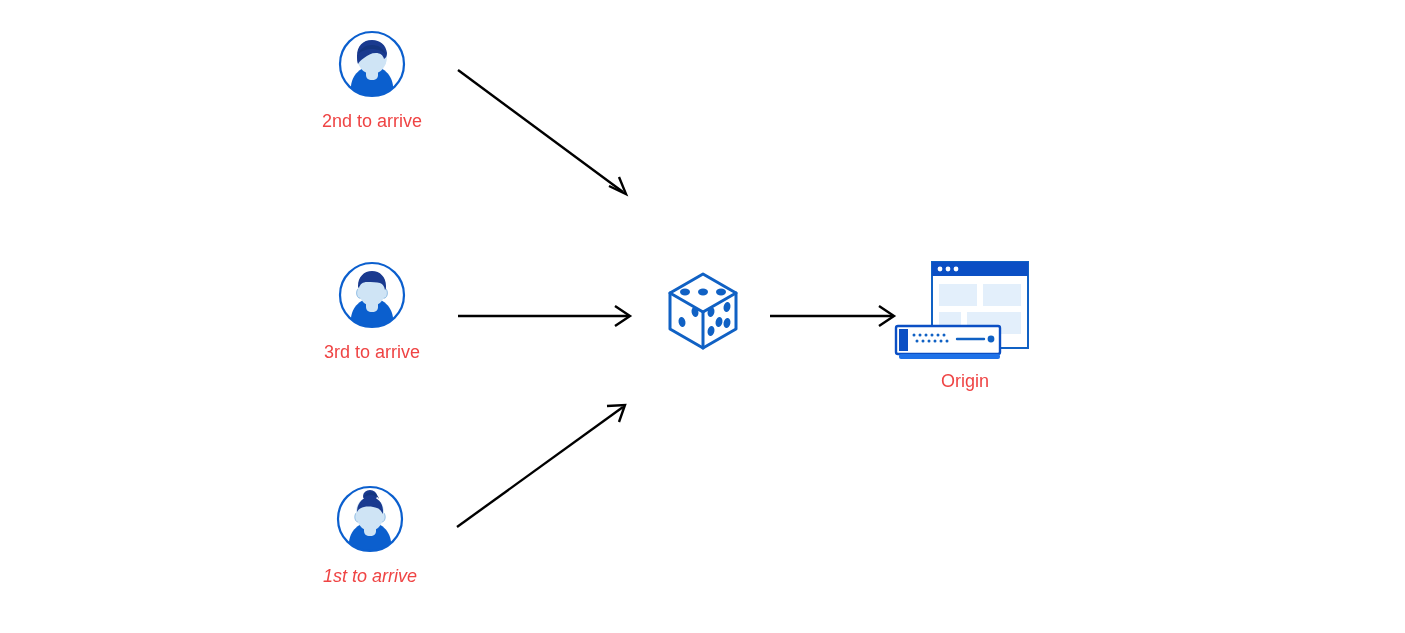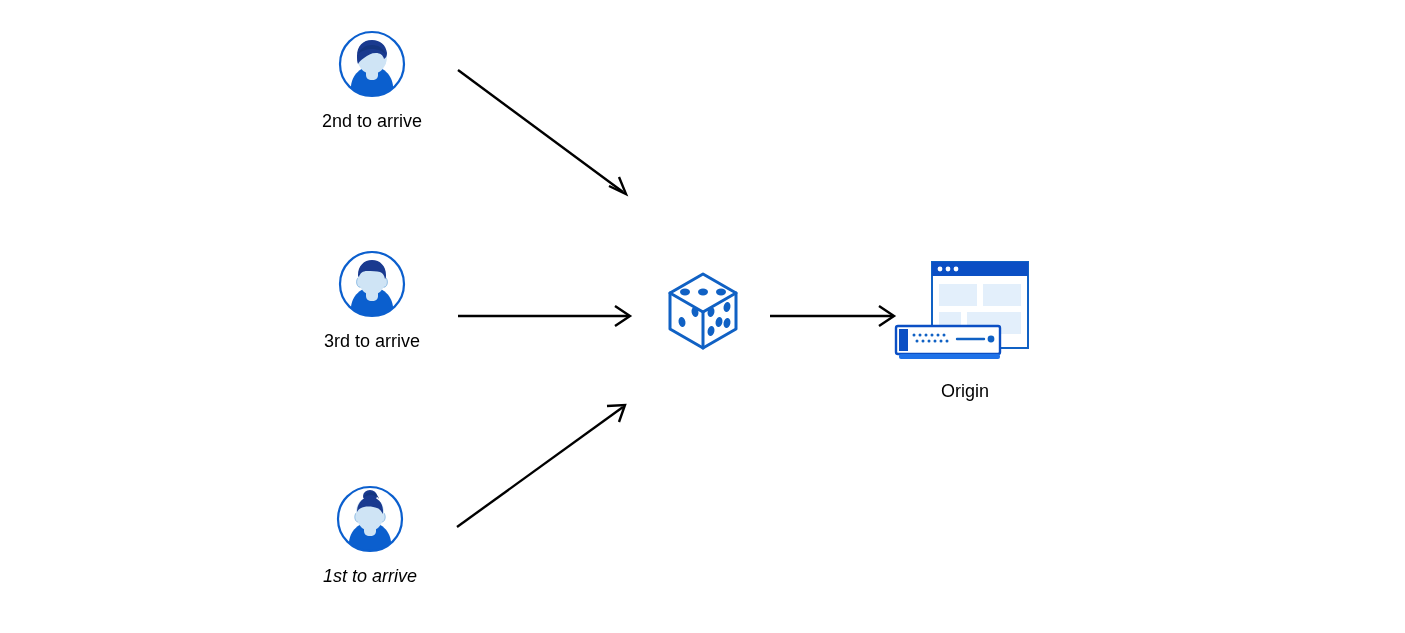--- a/index.html
+++ b/index.html
@@ -28,35 +28,35 @@
   .avatar-wrap {
     width: 68px;
     height: 68px;
     margin: 0 auto;
     display: block;
   }
   .node-label {
     text-align: center;
     font-size: 18px;
     line-height: 22px;
-    color: #000000;
+    color: #ef4444;
     font-family: "Liberation Sans", sans-serif;
     white-space: nowrap;
   }
   .avatar-node .node-label { margin-top: 12px; }
   .arrow-layer {
     position: absolute;
     left: 0; top: 0;
     width: 1405px;
     height: 633px;
     pointer-events: none;
   }
   .dice-node { width: 90px; }
   .origin-node { width: 150px; }
-  .origin-node .node-label { margin-top: 10px; }
+  .origin-node .node-label { margin-top: 0; }
 </style>
 </head>
 <body>
 
 <div id="canvas">
 
   <svg class="arrow-layer" viewBox="0 0 1405 633" width="1405" height="633">
     <g stroke="#000000" stroke-width="2.4" fill="none" stroke-linecap="butt">
       <line x1="458" y1="70" x2="623" y2="192"></line>
       <polyline points="609,186 626,194 619,177" stroke-linejoin="miter" stroke-width="2.4"></polyline>
@@ -87,21 +87,21 @@
         <ellipse cx="45" cy="31" rx="3.2" ry="5" fill="#cfe4f5"></ellipse>
         <path d="M34 10c9 0 15 7 15 16 0 10-6 18-15 18s-15-8-15-18c0-9 6-16 15-16z" fill="#cfe4f5"></path>
         <path d="M19 26c0-10 6-16 15-16 8 0 14 5 15 13 0 3-1 5-3 6-1-4-4-6-8-6-5 0-8 2-12 5-3 2-5 4-6 6-1-2-1-5-1-8z" fill="#1a3a8f"></path>
         <path d="M20 24c3-6 8-9 14-9 7 0 12 4 14 10-3-4-8-6-14-6-5 0-11 2-14 5z" fill="#14357f"></path>
       </g>
       <circle cx="34" cy="34" r="32" fill="none" stroke="#0b5fce" stroke-width="2.2"></circle>
     </svg>
     <div class="node-label">2nd to arrive</div>
   </div>
 
-  <div class="node avatar-node" style="left:302px; top:250px;">
+  <div class="node avatar-node" style="left:302px; top:261px;">
     <svg class="avatar-wrap" viewBox="0 0 68 68">
       <defs>
         <clipPath id="clipB">
             <circle cx="34" cy="34" r="32"></circle>
           </clipPath>
       </defs>
       <circle cx="34" cy="34" r="32" fill="#ffffff"></circle>
       <g clip-path="url(#clipB)">
         <path d="M34 37c11 0 20 9 21 20 0 3 0 5 0 8H13c0-3 0-5 0-8 1-11 10-20 21-20z" fill="#0b5fce"></path>
         <path d="M28 34h12v12c0 3-2 5-6 5s-6-2-6-5z" fill="#cfe4f5"></path>

